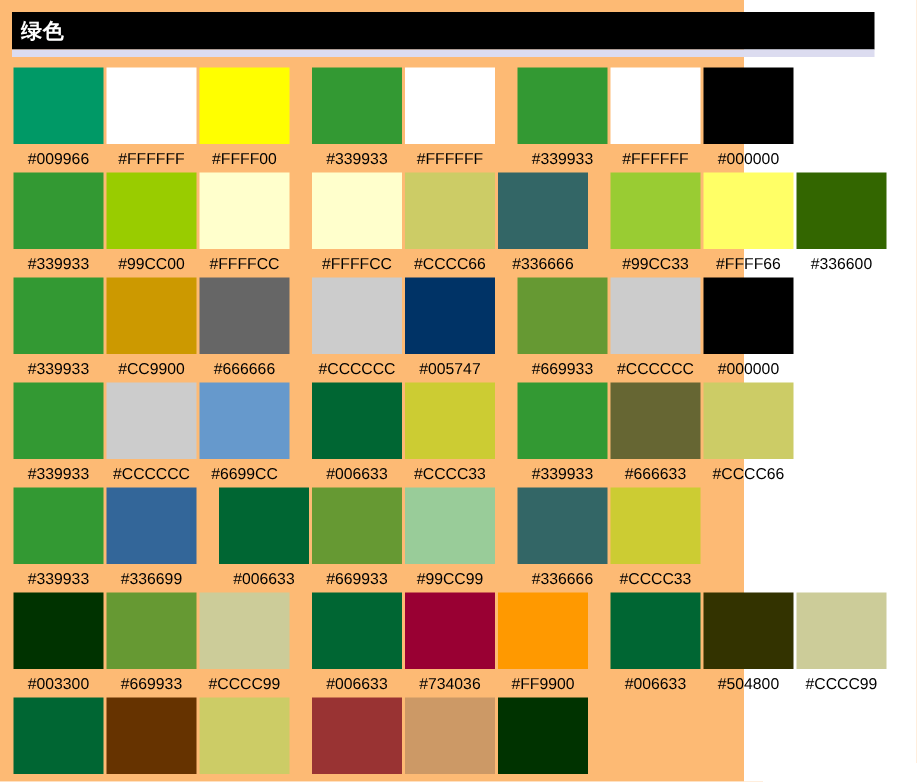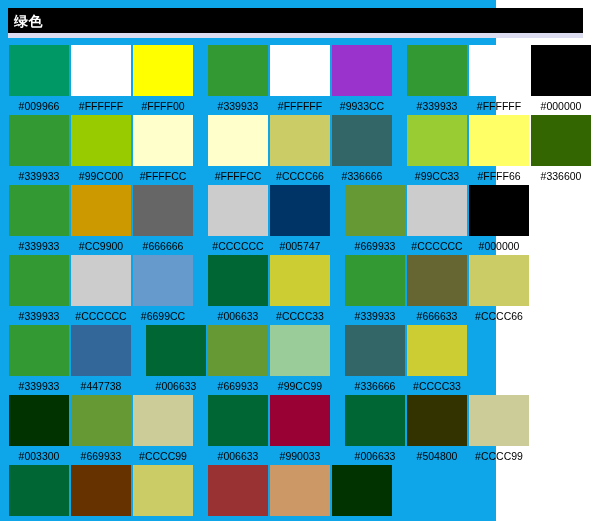--- a/index.html
+++ b/index.html
@@ -10,21 +10,21 @@
   body {
     width: 611px;
     height: 521px;
     font-family: "Liberation Sans", "DejaVu Sans", sans-serif;
     overflow: hidden;
   }
   #page {
     position: relative;
     width: 496px;
     height: 521px;
-    background: #0ea5e9;
+    background: #fdba74;
   }
 
   
   .header-wrap {
     position: absolute;
     left: 8px;
     top: 8px;
     width: 575px;
   }
   .header-bar {
@@ -121,24 +121,20 @@
         </div>
         <div class="group g2">
           <div class="cell">
             <div class="swatch" title="#339933" style="background: rgb(51, 153, 51);"></div>
             <div class="label">#339933</div>
           </div>
           <div class="cell">
             <div class="swatch" title="#FFFFFF" style="background: rgb(255, 255, 255);"></div>
             <div class="label">#FFFFFF</div>
           </div>
-          <div class="cell">
-            <div class="swatch" title="#9933CC" style="background: rgb(153, 51, 204);"></div>
-            <div class="label">#9933CC</div>
-          </div>
         </div>
         <div class="group g3">
           <div class="cell">
             <div class="swatch" title="#339933" style="background: rgb(51, 153, 51);"></div>
             <div class="label">#339933</div>
           </div>
           <div class="cell">
             <div class="swatch" title="#FFFFFF" style="background: rgb(255, 255, 255);"></div>
             <div class="label">#FFFFFF</div>
           </div>
@@ -273,21 +269,21 @@
         </div>
       </div>
       <div class="prow">
         <div class="group g1">
           <div class="cell">
             <div class="swatch" title="#339933" style="background: rgb(51, 153, 51);"></div>
             <div class="label">#339933</div>
           </div>
           <div class="cell">
             <div class="swatch" title="#336699" style="background: rgb(51, 102, 153);"></div>
-            <div class="label">#447738</div>
+            <div class="label">#336699</div>
           </div>
         </div>
         <div class="group g2">
           <div class="cell">
             <div class="swatch" title="#006633" style="background: rgb(0, 102, 51);"></div>
             <div class="label">#006633</div>
           </div>
           <div class="cell">
             <div class="swatch" title="#669933" style="background: rgb(102, 153, 51);"></div>
             <div class="label">#669933</div>
@@ -323,21 +319,25 @@
             <div class="label">#CCCC99</div>
           </div>
         </div>
         <div class="group g2">
           <div class="cell">
             <div class="swatch" title="#006633" style="background: rgb(0, 102, 51);"></div>
             <div class="label">#006633</div>
           </div>
           <div class="cell">
             <div class="swatch" title="#990033" style="background: rgb(153, 0, 51);"></div>
-            <div class="label">#990033</div>
+            <div class="label">#734036</div>
+          </div>
+          <div class="cell">
+            <div class="swatch" title="#FF9900" style="background: rgb(255, 153, 0);"></div>
+            <div class="label">#FF9900</div>
           </div>
         </div>
         <div class="group g3">
           <div class="cell">
             <div class="swatch" title="#006633" style="background: rgb(0, 102, 51);"></div>
             <div class="label">#006633</div>
           </div>
           <div class="cell">
             <div class="swatch" title="#333300" style="background: rgb(51, 51, 0);"></div>
             <div class="label">#504800</div>

